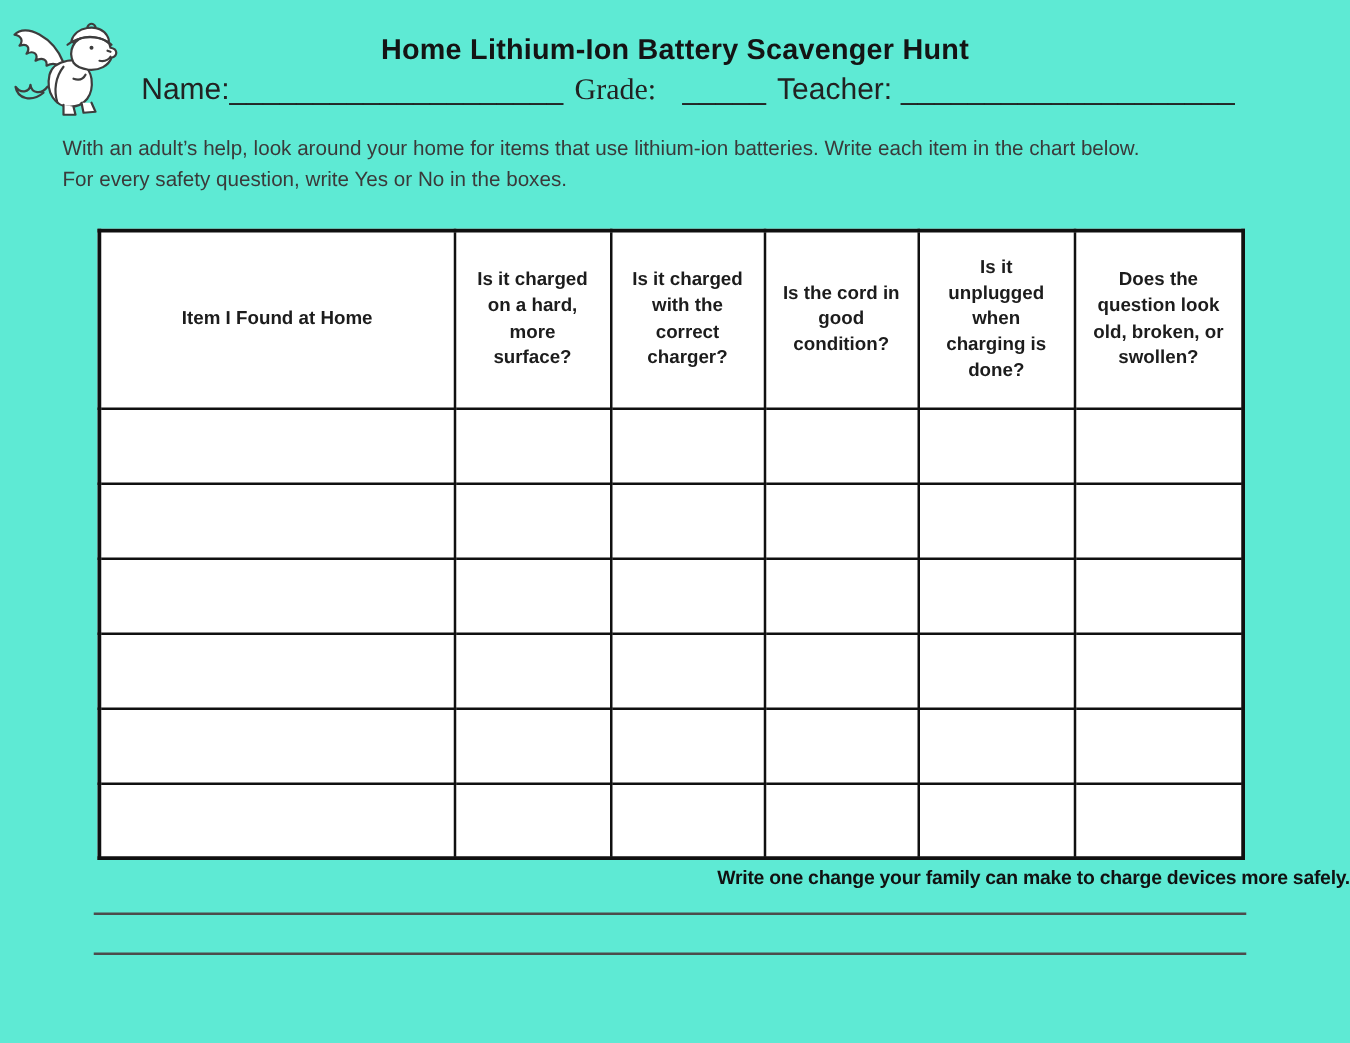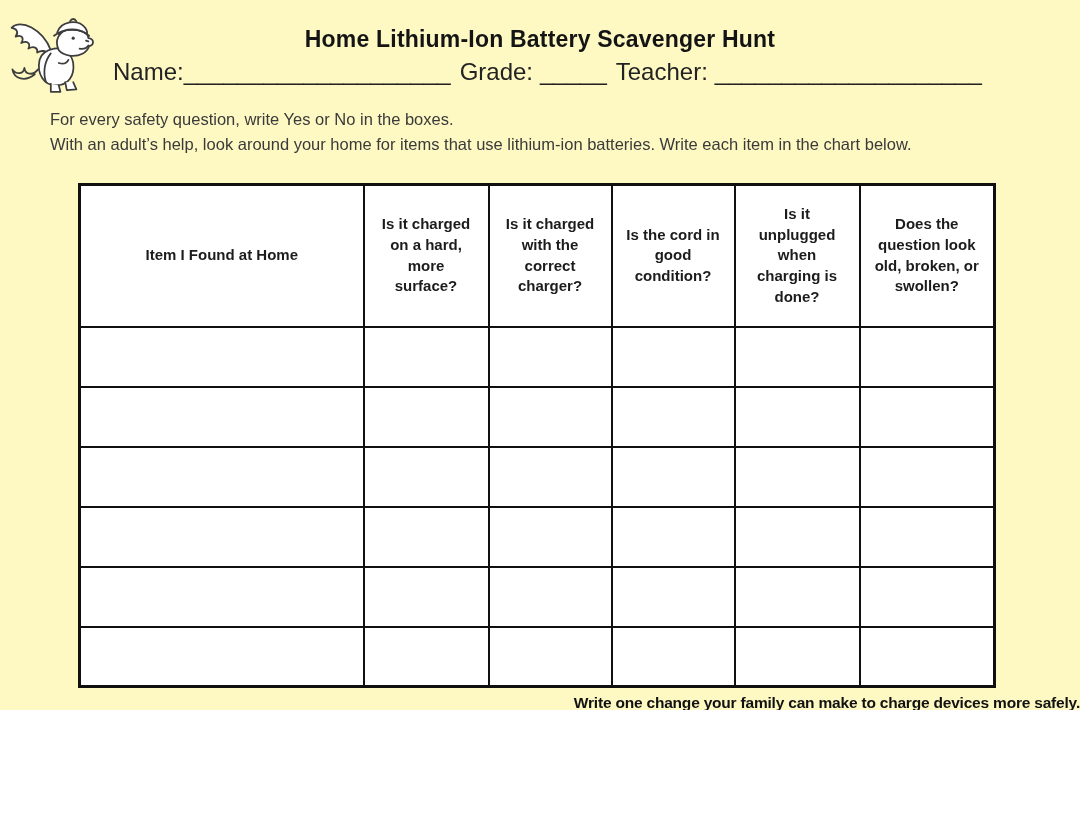--- a/index.html
+++ b/index.html
@@ -2,22 +2,22 @@
 <html><head>
 <meta charset="utf-8">
 <style>
   * { margin: 0; padding: 0; box-sizing: border-box; }
   html, body { background: #ffffff; }
   body { font-family: "Liberation Sans", sans-serif; }
 
   .page {
     position: relative;
     width: 1080px;
-    height: 710px;
-    background: #fef9c3;
+    height: 834px;
+    background: #5eead4;
     color: #2f2f2f;
     overflow: hidden;
   }
 
   
   .mascot {
     position: absolute;
     left: 6px;
     top: 10px;
     width: 96px;
@@ -38,21 +38,21 @@
 
   .name-row {
     position: absolute;
     top: 58px;
     left: 113px;
     font-size: 24px;
     color: #222222;
     white-space: nowrap;
   }
   .name-row .blank { color: #222222; }
-  .name-row .label-grade   { margin-left: 9px;  margin-right: 7px; }
+  .name-row .label-grade   { margin-left: 9px;  margin-right: 21px; font-family: Liberation Serif, serif; }
   .name-row .label-teacher { margin-left: 9px;  margin-right: 7px; }
 
   
   .instructions {
     position: absolute;
     top: 107px;
     left: 50px;
     width: 1010px;
     font-size: 16.5px;
     line-height: 25px;
@@ -146,22 +146,22 @@
     </g>
   </svg>
 
   <h1 class="title">Home Lithium-Ion Battery Scavenger Hunt</h1>
 
   <div class="name-row">
     <span>Name:</span><span class="blank">____________________</span><span class="label-grade">Grade:</span><span class="blank">_____</span><span class="label-teacher">Teacher:</span><span class="blank">____________________</span>
   </div>
 
   <div class="instructions">
+    <div>With an adult’s help, look around your home for items that use lithium-ion batteries. Write each item in the chart below.</div>
     <div>For every safety question, write Yes or No in the boxes.</div>
-    <div>With an adult’s help, look around your home for items that use lithium-ion batteries. Write each item in the chart below.</div>
   </div>
 
   <table class="hunt">
     <colgroup>
       <col style="width:284px">
       <col style="width:125px">
       <col style="width:123px">
       <col style="width:123px">
       <col style="width:125px">
       <col style="width:135px">

